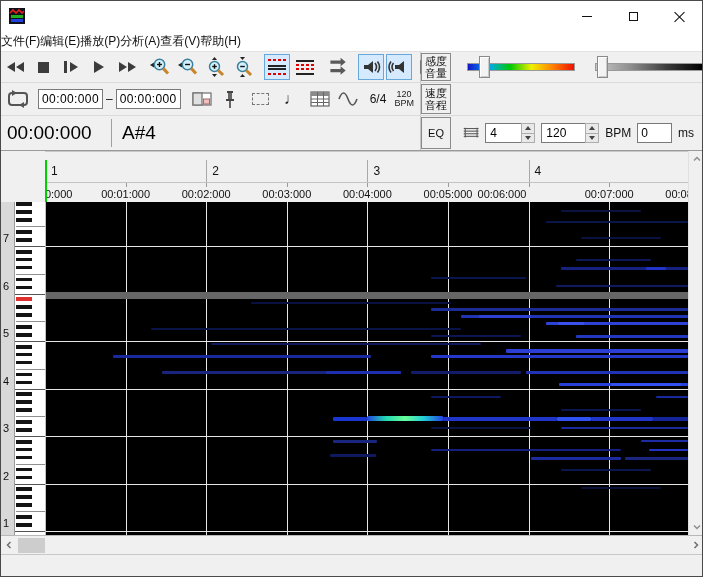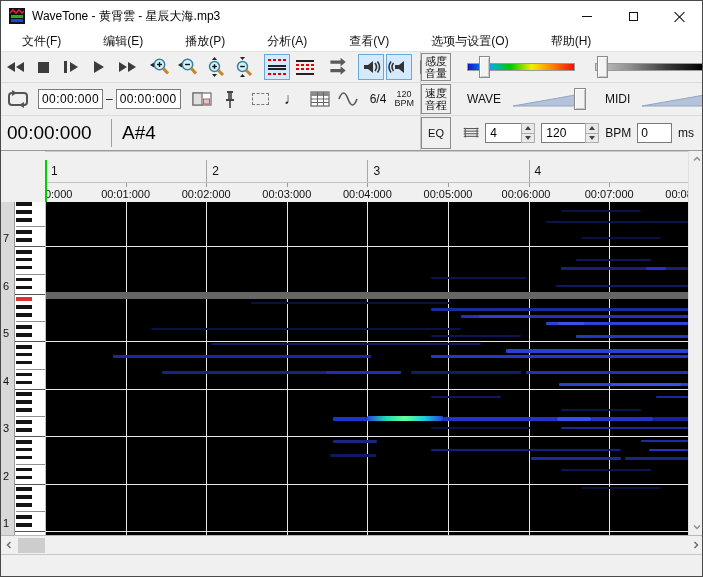--- a/index.html
+++ b/index.html
@@ -12,21 +12,21 @@
   #caption{margin-left:auto;display:flex;height:30px;}
   .capbtn{width:46px;height:30px;display:flex;align-items:center;justify-content:center;}
   .min-glyph{width:10px;height:1px;background:#111;}
   .max-glyph{width:9px;height:9px;border:1px solid #111;}
   .close-glyph{position:relative;width:11px;height:11px;}
   .close-glyph::before,.close-glyph::after{content:"";position:absolute;left:5px;top:-1px;width:1px;height:14px;background:#111;}
   .close-glyph::before{transform:rotate(45deg);}
   .close-glyph::after{transform:rotate(-45deg);}
   
   #menubar{height:21px;background:#fff;display:flex;align-items:center;border-bottom:1px solid #e2e2e2;}
-  .menu-item{font-size:12px;color:#111;padding:0 21px;height:21px;display:flex;align-items:center;}
+  .menu-item{font-size:12px;color:#111;padding:0 0;height:21px;display:flex;align-items:center;}
   
   .trow{display:flex;align-items:stretch;background:#f0f0f0;}
   #toolbar1{height:31px;border-bottom:1px solid #dadada;}
   #toolbar2{height:33px;border-bottom:1px solid #dadada;}
   #statusrow{height:35px;border-bottom:1px solid #9a9a9a;}
   .tleft{width:420px;display:flex;align-items:center;flex:0 0 420px;border-right:1px solid #c6c6c6;}
   .tbtn{height:26px;min-width:26px;display:flex;align-items:center;justify-content:center;border:1px solid transparent;margin:0 1px;}
   .tbtn.pressed{background:#d5eaff;border:1px solid #66a8dc;}
   
   .tri-r{width:0;height:0;border-top:6px solid transparent;border-bottom:6px solid transparent;border-left:10px solid #3c3c3c;}
@@ -93,41 +93,39 @@
 
 <div id="win">
 
   <div id="titlebar">
     <svg id="app-icon" viewBox="0 0 16 16">
       <rect x="0" y="0" width="16" height="16" fill="#101018"></rect>
       <polyline points="1,5 4,2 7,5 10,2 13,5 15,3" fill="none" stroke="#e02020" stroke-width="1.6"></polyline>
       <rect x="2" y="7" width="12" height="3" fill="#20b020"></rect>
       <rect x="2" y="11" width="12" height="3" fill="#2040e0"></rect>
     </svg>
-    <span id="title-text">WaveTone - 黄霄雲 - 星辰大海.mp3</span>
     <div id="caption">
       <div class="capbtn">
           <div class="min-glyph"></div>
         </div>
       <div class="capbtn">
           <div class="max-glyph"></div>
         </div>
       <div class="capbtn">
           <div class="close-glyph"></div>
         </div>
     </div>
   </div>
 
   <div id="menubar">
     <div class="menu-item">文件(F)</div>
     <div class="menu-item">编辑(E)</div>
     <div class="menu-item">播放(P)</div>
     <div class="menu-item">分析(A)</div>
     <div class="menu-item">查看(V)</div>
-    <div class="menu-item">选项与设置(O)</div>
     <div class="menu-item">帮助(H)</div>
   </div>
 
   <div id="toolbar1" class="trow">
     <div class="tleft">
       <div class="tbtn">
           <span class="pair">
             <span class="tri-l sm"></span>
             <span class="tri-l sm"></span>
           </span>
@@ -300,36 +298,20 @@
       <span class="small-label" style="margin-left:8px">6/4</span>
       <span class="stack" style="margin-left:8px">
         <span>120</span>
           <span>BPM</span>
       </span>
       <span class="small-label" style="margin-left:10px">Am</span>
     </div>
     <div class="rp-label">
       <span>速度</span>
         <span>音程</span>
-    </div>
-    <div class="rp-content">
-      <span class="small-label" style="margin-left:8px">WAVE</span>
-      <div class="wedge">
-        <svg width="78" height="24" viewBox="0 0 78 24">
-            <polygon points="2,19 70,7 70,19" fill="#b4c2da" stroke="#93a5c2" stroke-width="1"></polygon>
-          </svg>
-        <div class="thumb" style="left:63px"></div>
-      </div>
-      <span class="small-label" style="margin-left:6px">MIDI</span>
-      <div class="wedge">
-        <svg width="78" height="24" viewBox="0 0 78 24">
-            <polygon points="2,19 70,7 70,19" fill="#b4c2da" stroke="#93a5c2" stroke-width="1"></polygon>
-          </svg>
-
-      </div>
     </div>
   </div>
 
   <div id="statusrow" class="trow">
     <div class="tleft">
       <span class="bigtxt" style="width:106px;padding-left:6px">00:00:000</span>
       <span class="vdiv"></span>
       <span class="bigtxt" style="width:64px;padding-left:6px">A#4</span>
     </div>
     <div class="rp-label">
@@ -394,21 +376,21 @@
           <div class="time-label" style="left: 80.6px;">00:01:000</div>
           <div class="time-tick" style="left: 161.2px;"></div>
           <div class="time-label" style="left: 161.2px;">00:02:000</div>
           <div class="time-tick" style="left: 241.8px;"></div>
           <div class="time-label" style="left: 241.8px;">00:03:000</div>
           <div class="time-tick" style="left: 322.4px;"></div>
           <div class="time-label" style="left: 322.4px;">00:04:000</div>
           <div class="time-tick" style="left: 403px;"></div>
           <div class="time-label" style="left: 403px;">00:05:000</div>
           <div class="time-tick" style="left: 483.6px;"></div>
-          <div class="time-label" style="left: 481px;">00:06:000</div>
+          <div class="time-label" style="left: 457px;">00:06:000</div>
           <div class="time-tick" style="left: 564.2px;"></div>
           <div class="time-label" style="left: 564.2px;">00:07:000</div>
           <div class="time-label" style="left: 644.8px;">00:08:000</div>
         </div>
       <div id="playhead"></div>
     </div>
     <div id="piano">
         <div class="blackkey" style="top: 0.458333px; height: 3.55833px;"></div>
         <div class="blackkey" style="top: 8.375px; height: 3.55833px;"></div>
         <div class="blackkey" style="top: 16.2917px; height: 3.55833px;"></div>

